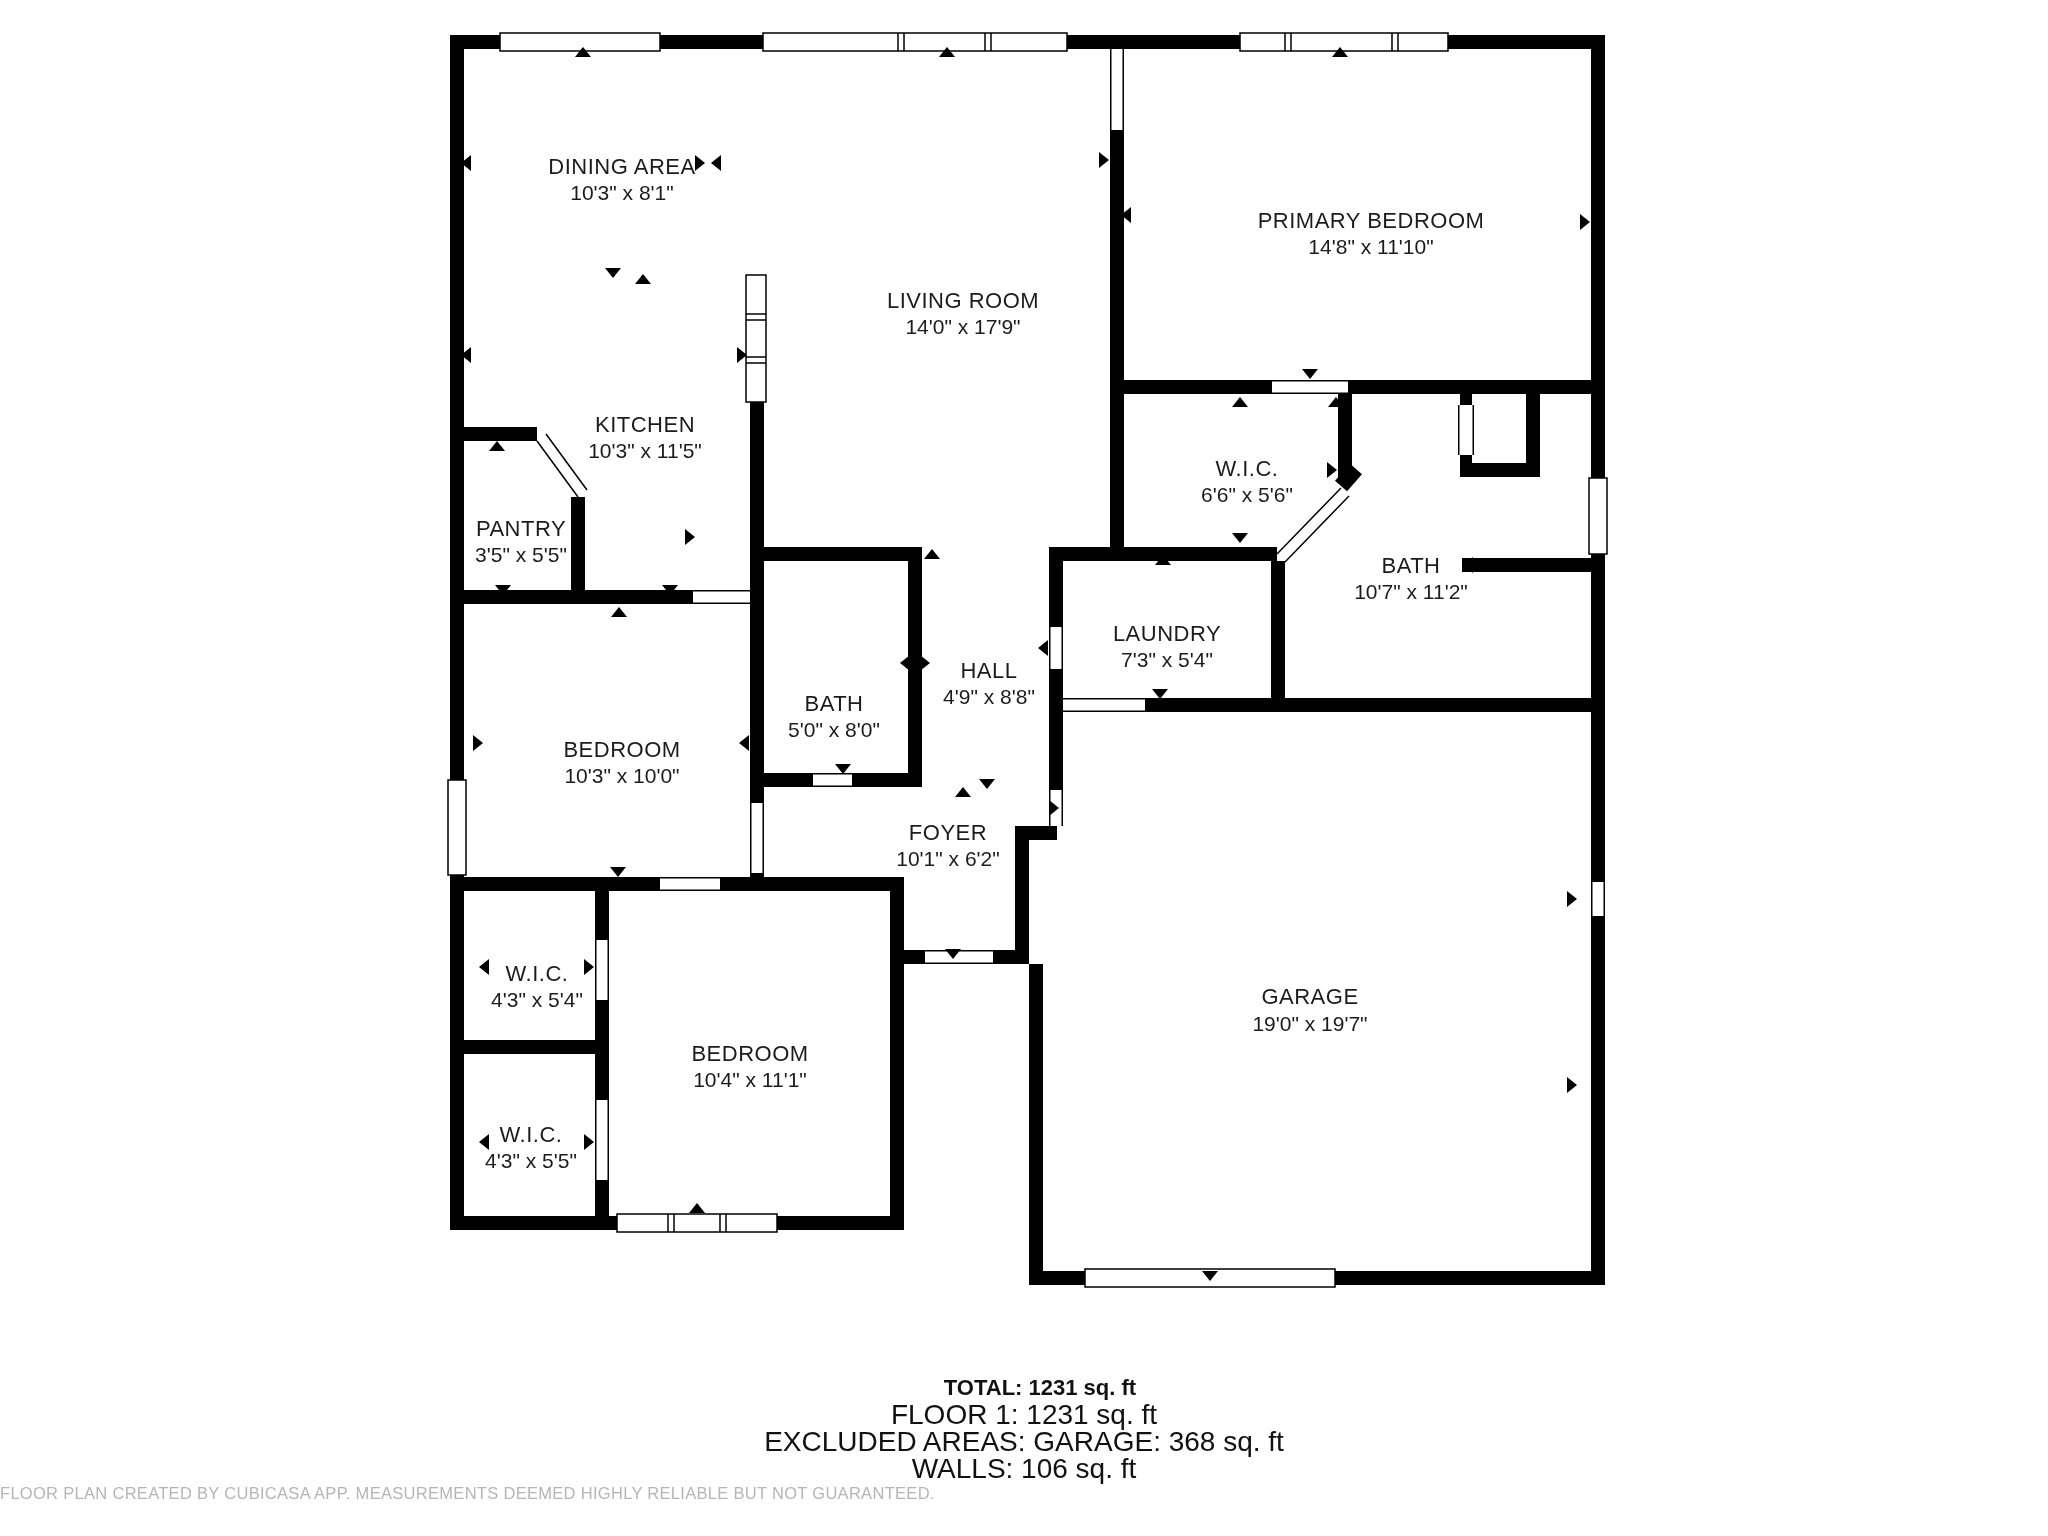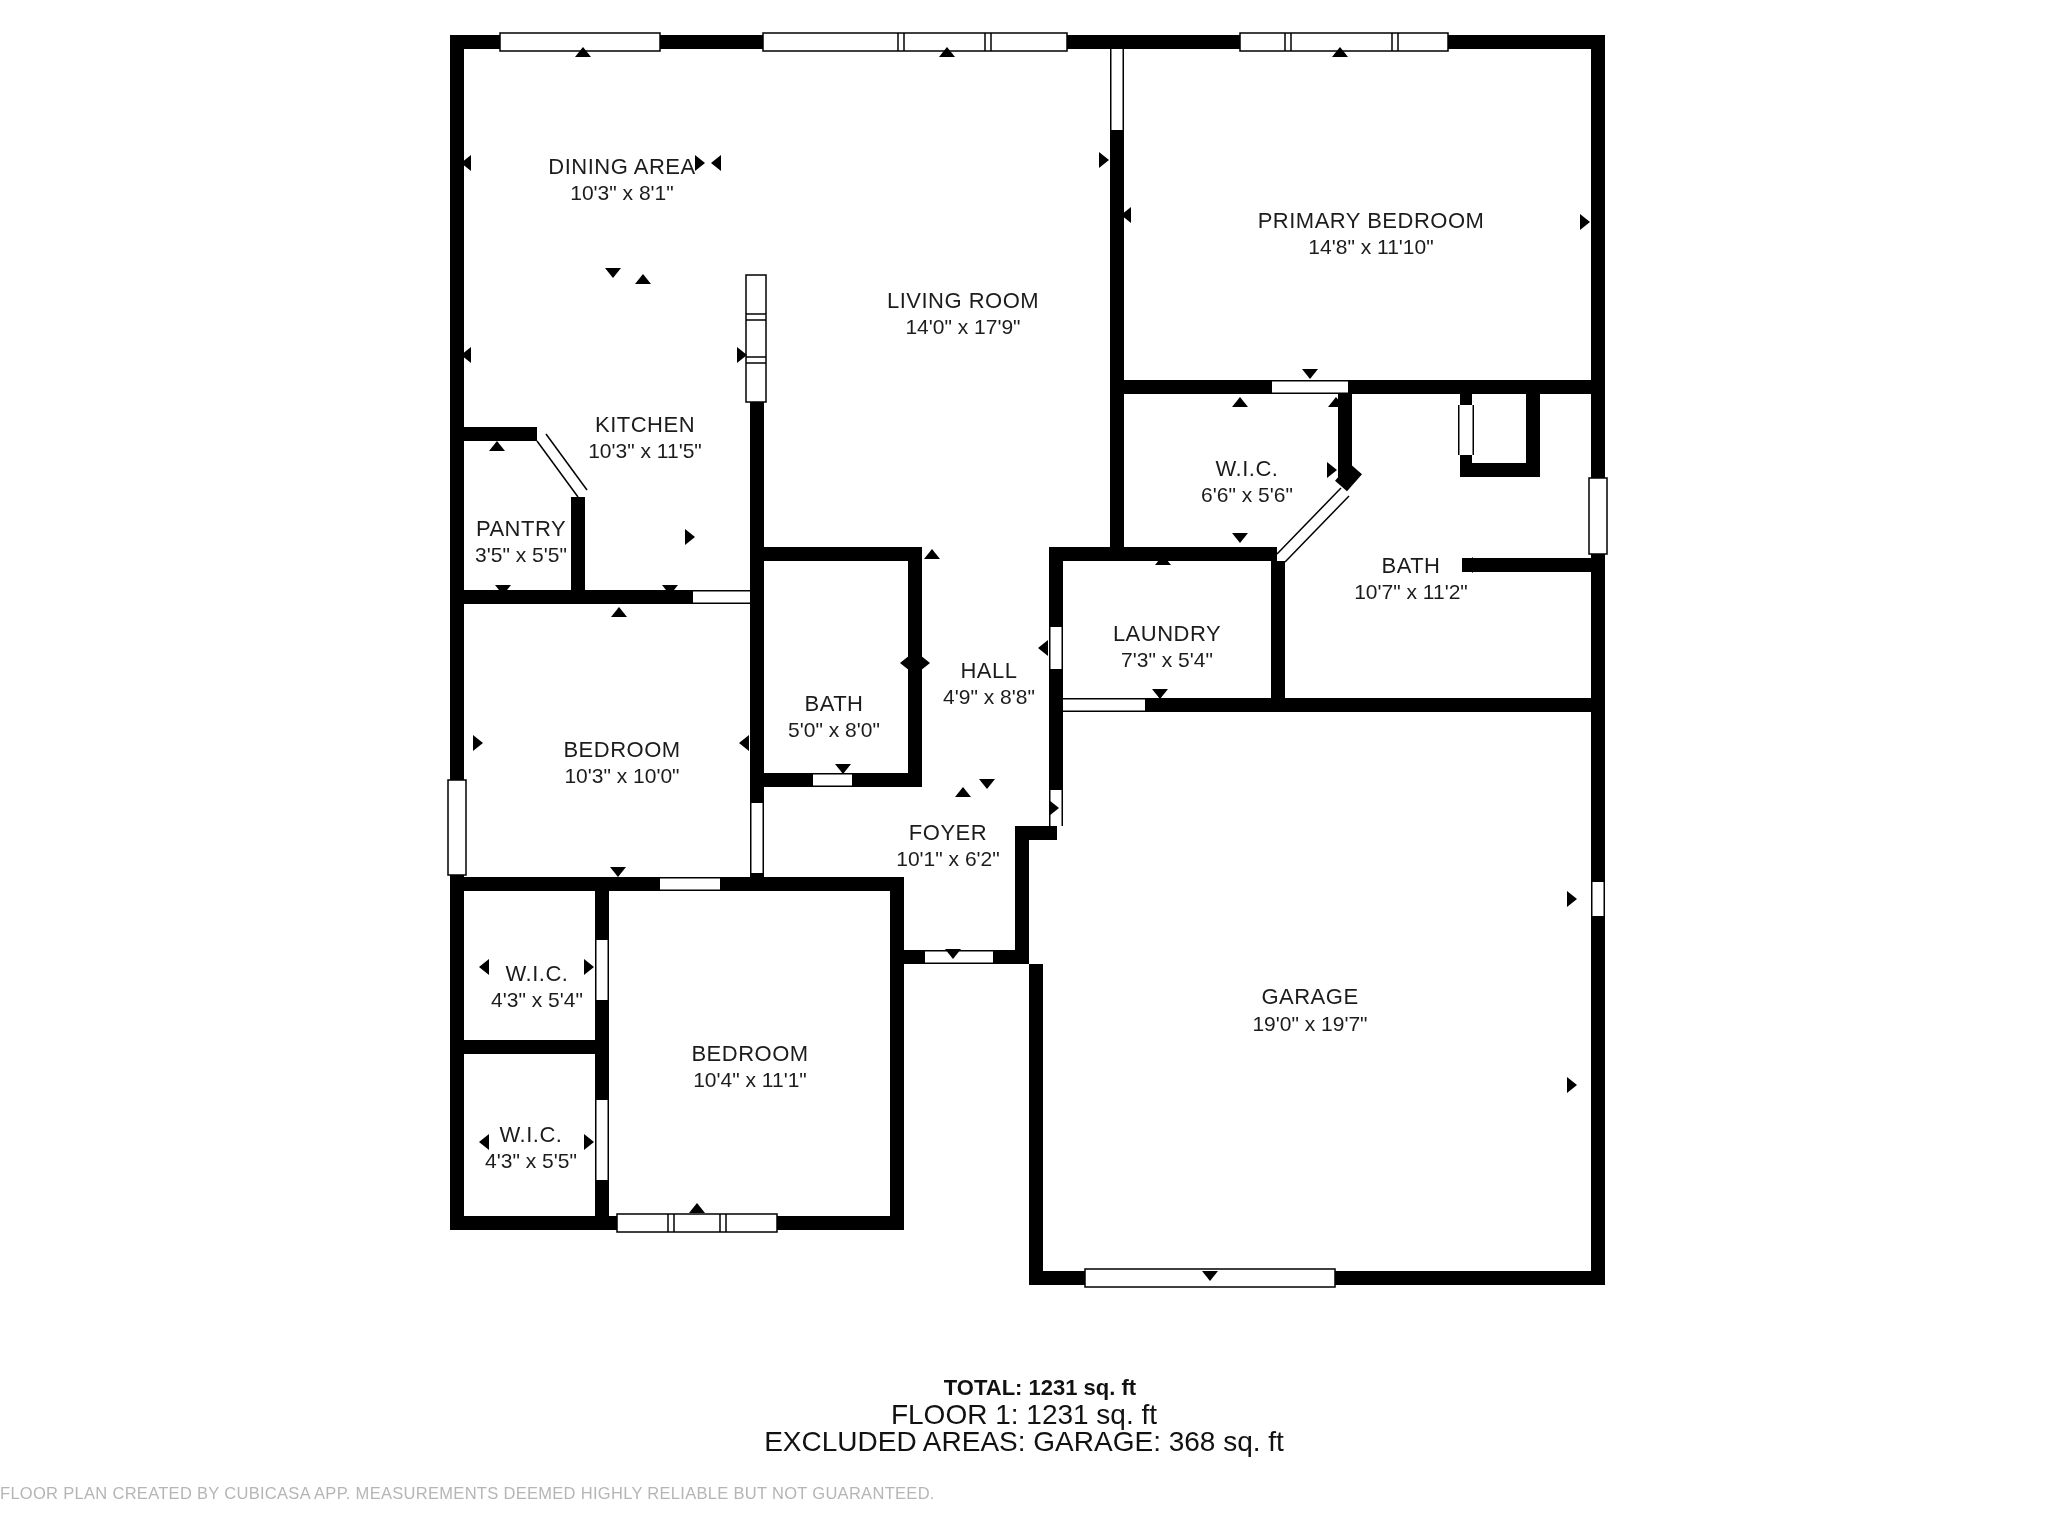--- a/index.html
+++ b/index.html
@@ -200,15 +200,16 @@
       <text x="531" y="1142" text-anchor="middle" class="room-name">W.I.C.</text>
       <text x="531" y="1168" text-anchor="middle" class="room-dims">4'3" x 5'5"</text>
       <text x="1310" y="1004" text-anchor="middle" class="room-name">GARAGE</text>
       <text x="1310" y="1031" text-anchor="middle" class="room-dims">19'0" x 19'7"</text>
     </svg>
 
   <div class="summary">
     <div class="line total">TOTAL: 1231 sq. ft</div>
     <div class="line">FLOOR 1: 1231 sq. ft</div>
     <div class="line">EXCLUDED AREAS: GARAGE: 368 sq. ft</div>
+    <div class="line">WALLS: 106 sq. ft</div>
   </div>
   <div class="disclaimer">FLOOR PLAN CREATED BY CUBICASA APP. MEASUREMENTS DEEMED HIGHLY RELIABLE BUT NOT GUARANTEED.</div>
 </div>
 
 </body></html>

